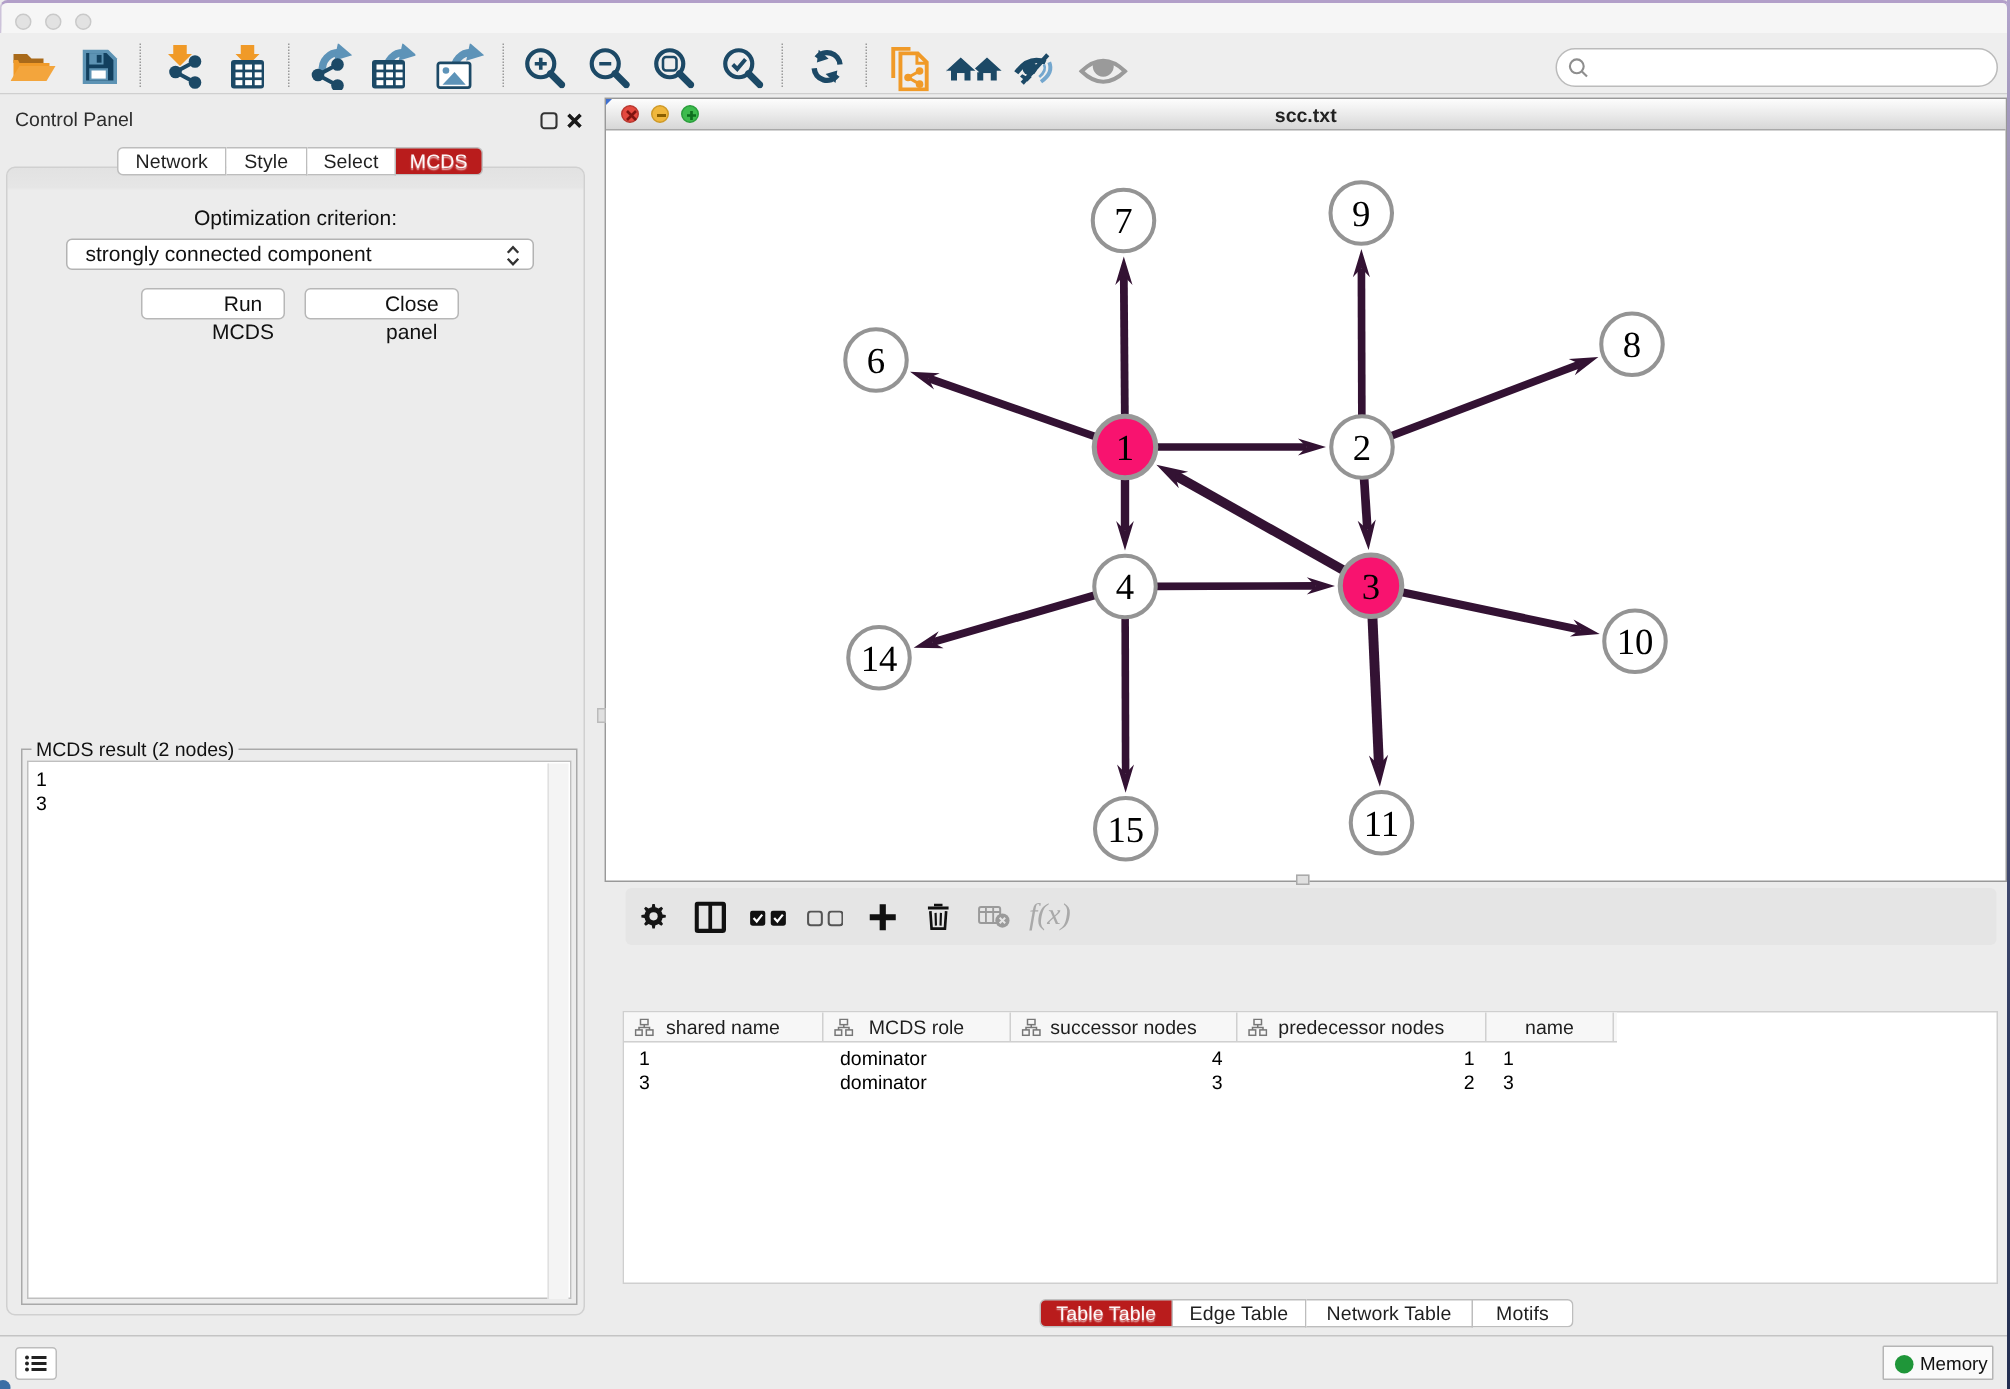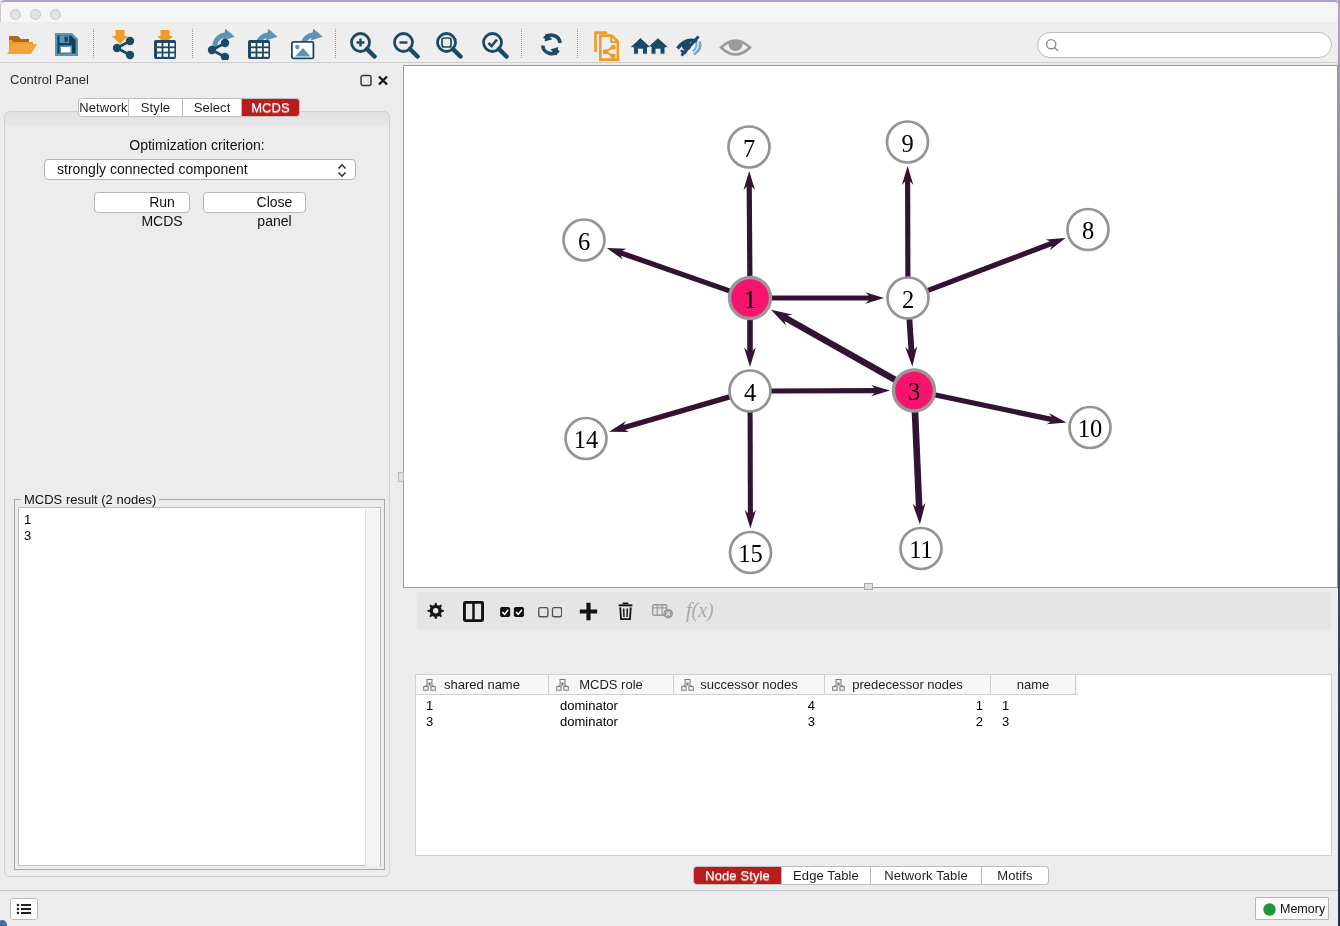--- a/index.html
+++ b/index.html
@@ -248,21 +248,21 @@
 
 <div id="mainbg" class="abs"></div>
 
 <div id="cp-title" class="abs">Control Panel</div>
 <svg class="abs" style="left:360px;top:74px" width="30" height="13" viewBox="0 0 30 13">
   <rect x="1" y="1.5" width="10" height="10" rx="2" fill="none" stroke="#333" stroke-width="1.4"></rect>
   <path d="M19 2.5 L27 10.5 M27 2.5 L19 10.5" stroke="#1a1a1a" stroke-width="2.4"></path>
 </svg>
 <div id="cp-content" class="abs"></div>
 <div id="cp-tabs" class="abs tabs">
-  <div class="tab first" style="width:51px">Network</div>
+  <div class="tab first" style="width:73px">Network</div>
   <div class="tab" style="width:54px">Style</div>
   <div class="tab" style="width:59px">Select</div>
   <div class="tab last sel" style="width:58px">MCDS</div>
 </div>
 <div id="optlabel" class="abs">Optimization criterion:</div>
 <div id="optselect" class="abs">strongly connected component
   <svg class="abs" style="right:8px;top:3px" width="10" height="15" viewBox="0 0 10 15">
     <path d="M1.5 5.5 L5 1.8 L8.5 5.5" fill="none" stroke="#333" stroke-width="1.6"></path>
     <path d="M1.5 9.5 L5 13.2 L8.5 9.5" fill="none" stroke="#333" stroke-width="1.6"></path>
   </svg>
@@ -270,20 +270,38 @@
 <div class="btn abs" style="left:94px;top:192px;width:96px">Run MCDS</div>
 <div class="btn abs" style="left:203px;top:192px;width:103px">Close panel</div>
 <div id="fieldset" class="abs"></div>
 <div id="fieldlabel" class="abs">MCDS result (2 nodes)</div>
 <div id="fieldwhite" class="abs">
   <div id="fieldscroll" class="abs"></div>
   <div class="mono13" style="padding:4px 0 0 5px; line-height:16px">1<br>3</div>
 </div>
 
 <div id="netwin" class="abs">
+  <div id="nettitle" class="abs">
+    <svg class="abs" style="left:0;top:0" width="4" height="4">
+        <path d="M0,0 L4,0 L0,4 Z" fill="#3f6fd0"></path>
+      </svg>
+    <div class="light abs" style="left:10px;background:#e5493f;border:1px solid #b93931"></div>
+    <div class="light abs" style="left:30px;background:#f0b73c;border:1px solid #cf9a28"></div>
+    <div class="light abs" style="left:50px;background:#3dbb4d;border:1px solid #2a9e3c"></div>
+    <svg class="abs" style="left:12.5px;top:6.5px" width="8" height="8">
+        <path d="M1,1 L7,7 M7,1 L1,7" stroke="#7e1410" stroke-width="1.8"></path>
+      </svg>
+    <svg class="abs" style="left:32.5px;top:6.5px" width="8" height="8">
+        <path d="M1,4 L7,4" stroke="#8a5f00" stroke-width="2"></path>
+      </svg>
+    <svg class="abs" style="left:52.5px;top:6.5px" width="8" height="8">
+        <path d="M1,4 L7,4 M4,1 L4,7" stroke="#0d6e1e" stroke-width="1.8"></path>
+      </svg>
+    <div id="netname" class="abs">scc.txt</div>
+  </div>
   <svg id="graph" class="abs" style="left:0px;top:21px" width="933" height="501" viewBox="0 0 933 501">
 <line x1="345.9" y1="191.5" x2="345.2" y2="97.0" stroke-width="5.2"></line>
 <path d="M345.2,84.0 L351.0,103.0 L345.2,97.0 L339.5,103.0 Z" class="ah"></path>
 <line x1="327.6" y1="204.6" x2="214.9" y2="165.2" stroke-width="5.2"></line>
 <path d="M202.7,160.9 L222.5,161.8 L214.9,165.2 L218.7,172.6 Z" class="ah"></path>
 <line x1="365.5" y1="211.0" x2="467.2" y2="211.0" stroke-width="5.0"></line>
 <path d="M480.0,211.0 L461.3,216.7 L467.2,211.0 L461.3,205.3 Z" class="ah"></path>
 <line x1="346.0" y1="230.5" x2="346.0" y2="266.6" stroke-width="5.6"></line>
 <path d="M346.0,280.0 L340.1,260.4 L346.0,266.6 L351.9,260.4 Z" class="ah"></path>
 <line x1="503.9" y1="191.5" x2="503.6" y2="91.9" stroke-width="5.1"></line>
@@ -429,21 +447,21 @@
   <div class="trow" style="left:385px;top:23px;width:14px;text-align:right">4</div>
   <div class="trow" style="left:553px;top:23px;width:14px;text-align:right">1</div>
   <div class="trow" style="left:586px;top:23px">1</div>
   <div class="trow" style="left:10px;top:39px">3</div>
   <div class="trow" style="left:144px;top:39px">dominator</div>
   <div class="trow" style="left:385px;top:39px;width:14px;text-align:right">3</div>
   <div class="trow" style="left:553px;top:39px;width:14px;text-align:right">2</div>
   <div class="trow" style="left:586px;top:39px">3</div>
 </div>
 <div class="abs bottabs tabs">
-  <div class="tab first sel" style="width:89px">Node Style</div>
+  <div class="tab first sel" style="width:89px">Table Table</div>
   <div class="tab" style="width:89px">Edge Table</div>
   <div class="tab" style="width:111px">Network Table</div>
   <div class="tab last" style="width:67px">Motifs</div>
 </div>
 
 <div id="statusbar" class="abs"></div>
 <div id="lstbtn" class="abs">
   <svg style="margin:3px 0 0 5px" width="16" height="14" viewBox="0 0 16 14">
     <circle cx="2" cy="3" r="1.3" fill="#222"></circle>
       <rect x="5" y="2" width="10" height="2" fill="#222"></rect>

